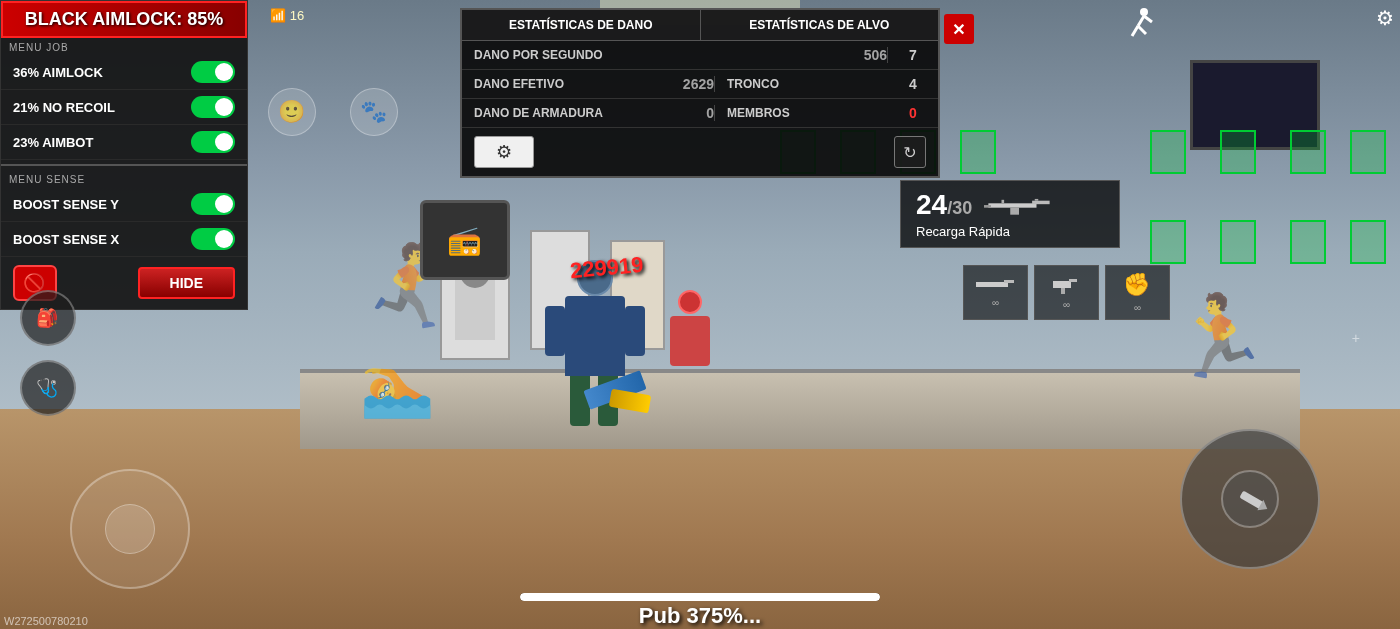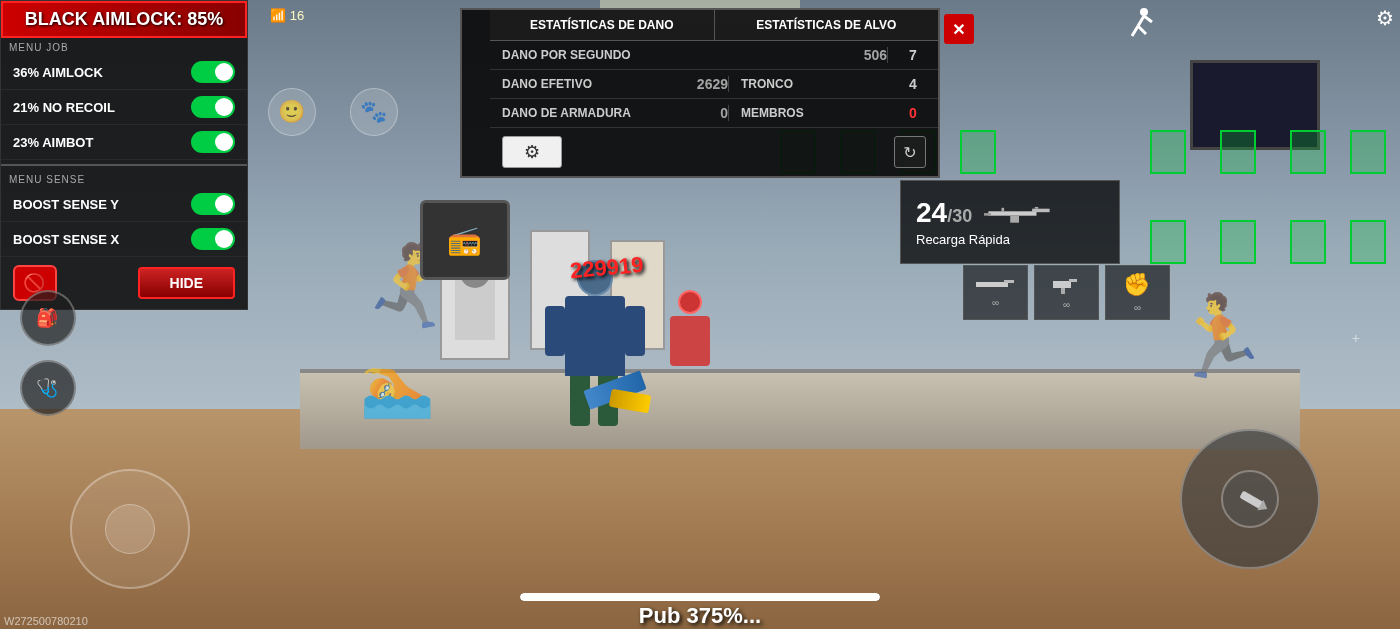--- a/index.html
+++ b/index.html
@@ -159,21 +159,20 @@
 
     
     #stats-panel {
       position: absolute;
       top: 8px;
       left: 460px;
       width: 480px;
       background: rgba(10,10,10,0.92);
       border: 2px solid #555;
       z-index: 100;
-      padding-left: 28px;
     }
 
     #stats-header {
       display: flex;
       border-bottom: 1px solid #555;
     }
 
     .stats-tab {
       flex: 1;
       padding: 8px 12px;
@@ -279,21 +278,21 @@
       border-radius: 3px;
     }
 
     
     #weapon-panel {
       position: absolute;
       top: 180px;
       right: 280px;
       background: rgba(0,0,0,0.75);
       border: 1px solid #555;
-      padding: 16px 15px;
+      padding: 8px 15px;
       z-index: 100;
       min-width: 220px;
     }
 
     #ammo-display {
       display: flex;
       align-items: center;
       gap: 12px;
     }
 

